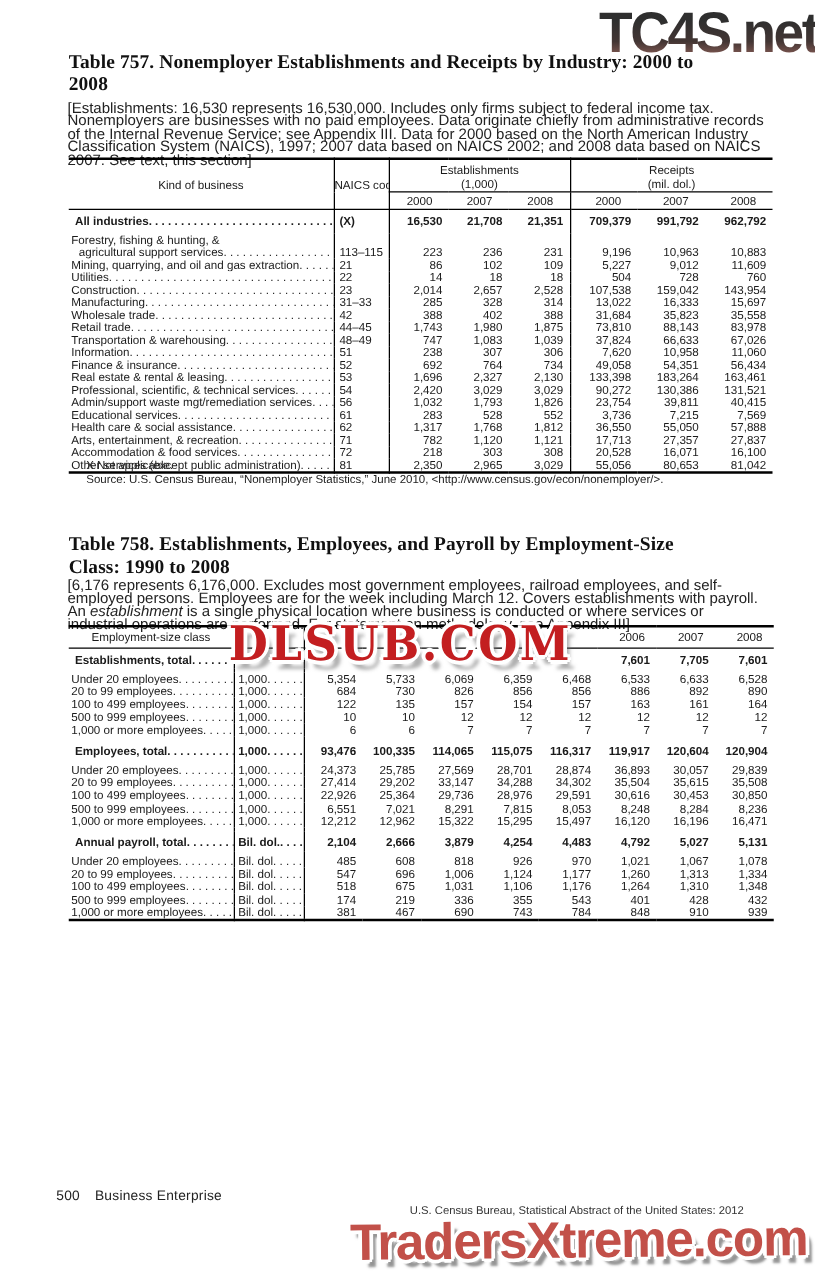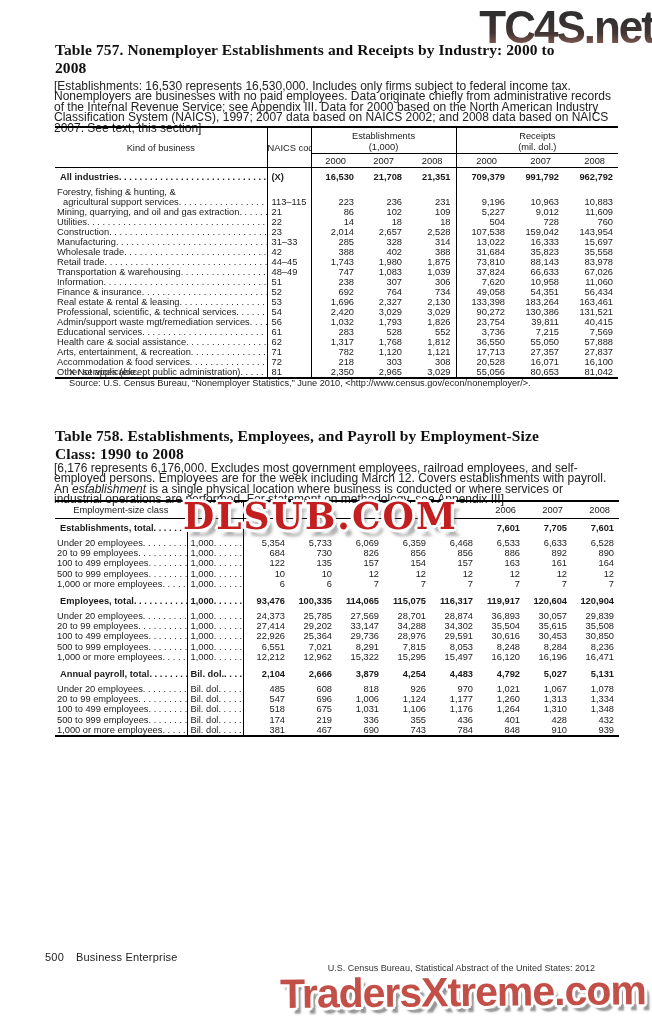--- a/index.html
+++ b/index.html
@@ -877,21 +877,21 @@
           <td class="unit-cell vr">
             <div class="lblflex">
               <span class="lbl">Bil. dol</span>
               <span class="dots"></span>
             </div>
           </td>
           <td class="num">174</td>
           <td class="num">219</td>
           <td class="num">336</td>
           <td class="num">355</td>
-          <td class="num">436</td>
+          <td class="num">543</td>
           <td class="num">401</td>
           <td class="num">428</td>
           <td class="num">432</td>
         </tr>
         <tr>
           <td class="label-cell vr">
             <div class="lblflex">
               <span class="lbl">1,000 or more employees</span>
               <span class="dots"></span>
             </div>

